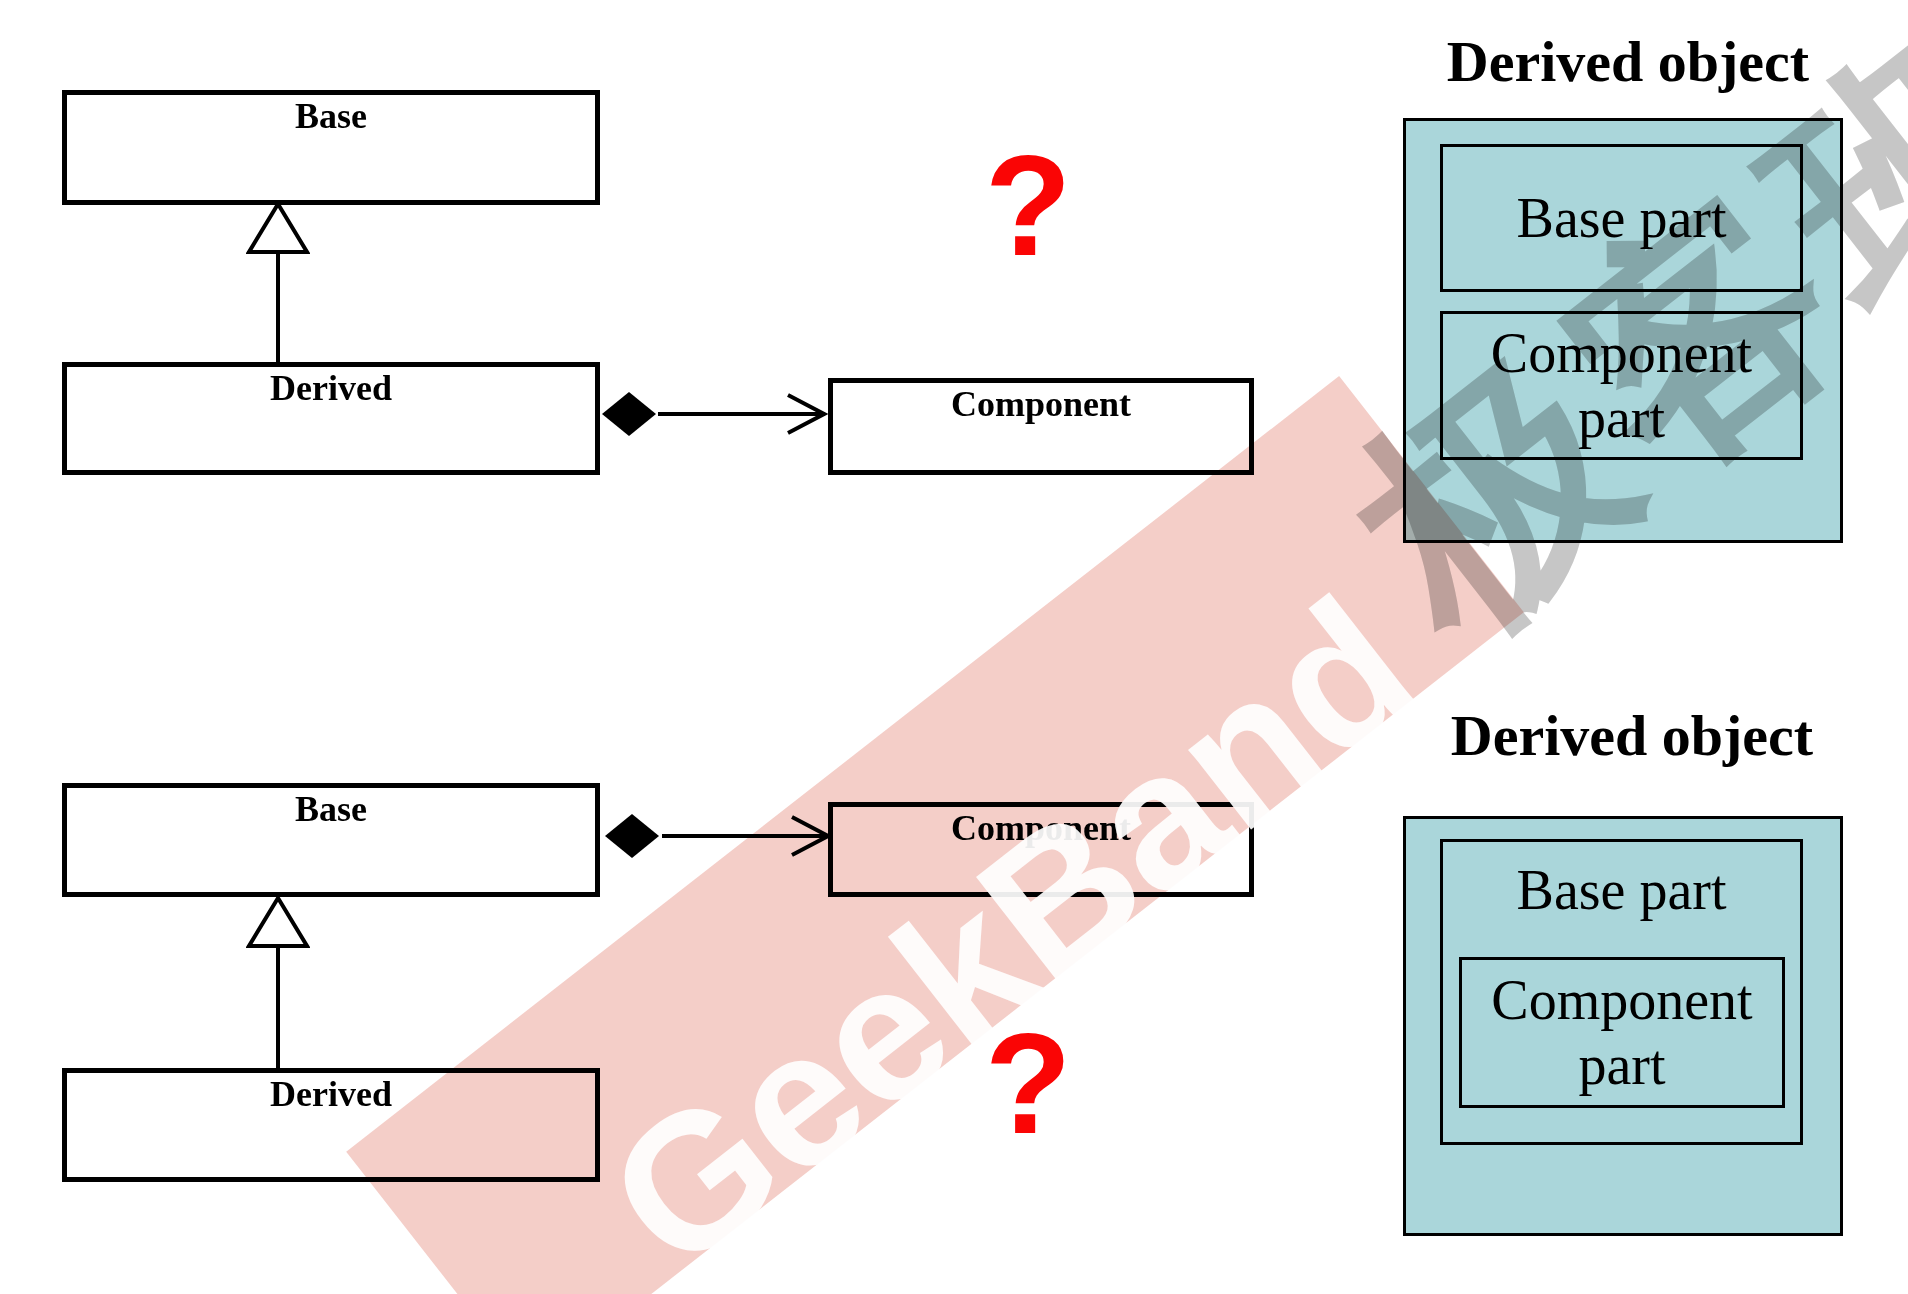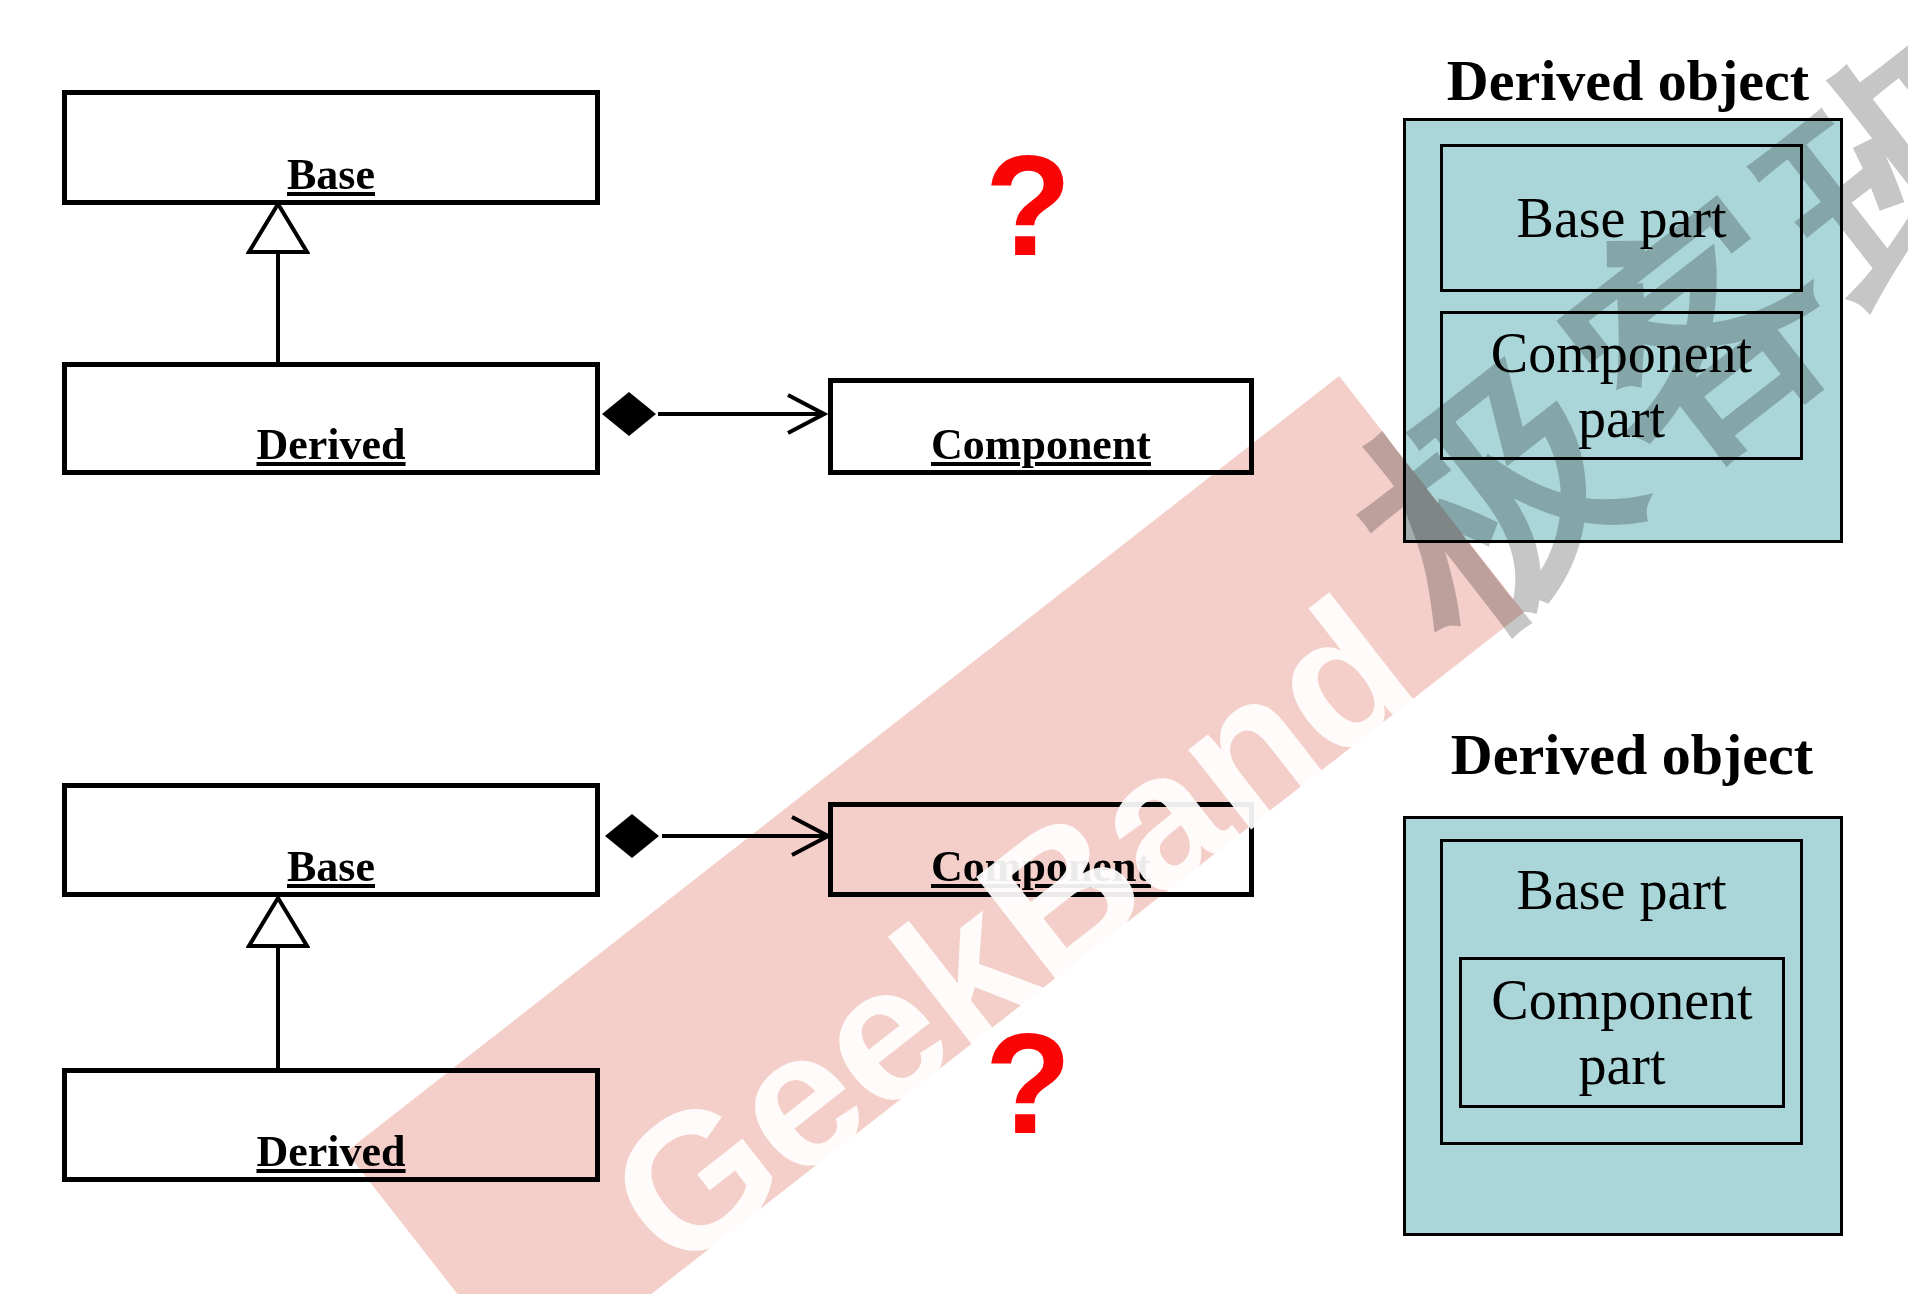--- a/index.html
+++ b/index.html
@@ -3,33 +3,32 @@
 <meta charset="utf-8">
 <style>
   html,body{margin:0;padding:0;background:#fff;}
   .canvas{
     position:relative;width:1908px;height:1294px;background:#fff;overflow:hidden;
     font-family:"Liberation Serif",serif;
   }
   .abs{position:absolute;}
   .classbox{
     position:absolute;box-sizing:border-box;border:5px solid var(--box-border,#000);
-    background:#fff;display:flex;align-items:flex-end;justify-content:center;
-    font-weight:bold;font-size:44px;color:#000;text-decoration:underline;
+    background:#fff;display:flex;align-items:flex-start;justify-content:center;
+    font-weight:bold;font-size:36px;color:#000;
   }
   .vline{position:absolute;width:4px;background:var(--box-border,#000);}
   .qmark{
     position:absolute;display:flex;align-items:center;justify-content:center;
     font-family:"Liberation Sans",sans-serif;font-weight:bold;font-size:142px;
     color:var(--question-red,#fa0505);line-height:1;
   }
   .objtitle{
     position:absolute;text-align:center;font-weight:bold;font-size:58px;color:#000;
     white-space:nowrap;
-    margin-top:19px;
   }
   .tealbox{
     position:absolute;box-sizing:border-box;border:3px solid var(--box-border,#000);
     background:var(--teal-fill,#aad6da);
   }
   .partbox{
     position:absolute;box-sizing:border-box;border:3px solid var(--box-border,#000);
     display:flex;flex-direction:column;align-items:center;justify-content:center;
     font-size:56px;color:#000;line-height:1.15;
   }

